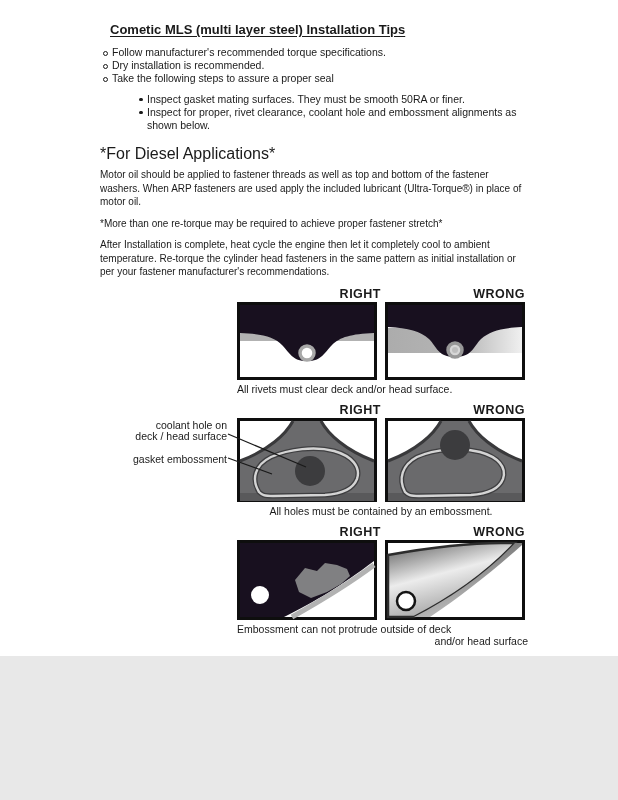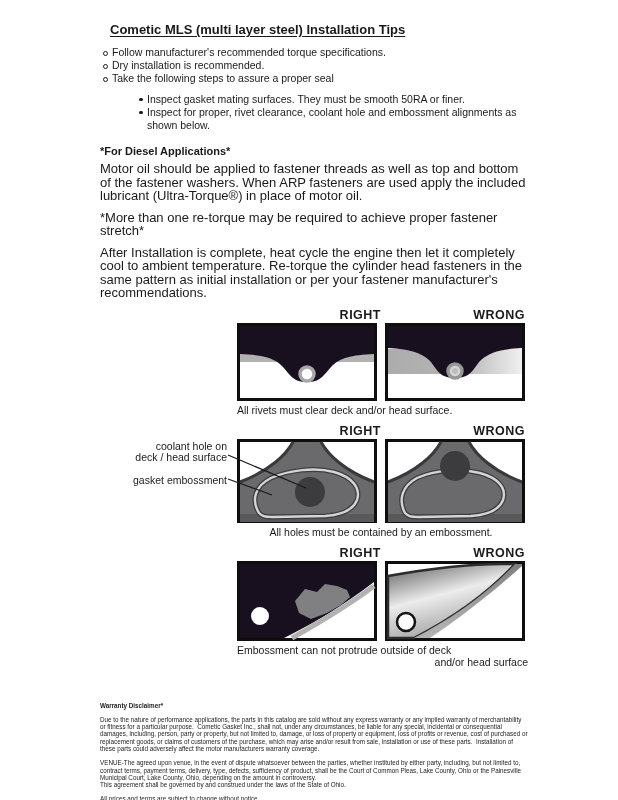--- a/index.html
+++ b/index.html
@@ -1,36 +1,36 @@
 <!DOCTYPE html>
 <html><head>
 <meta charset="utf-8">
 <style>
   html,body { margin:0; padding:0; background:#e8e8e8; }
   .page {
-    position:relative; width:618px; height:800px; margin:0 auto;
+    position:relative; width:618px; height:656px; margin:0 auto;
     background:#ffffff; overflow:hidden;
     font-family:"Liberation Sans", sans-serif; color:#1a1a1a;
   }
   .content { padding:22px 90px 0 100px; }
 
   h1.title { font-size:13px; font-weight:bold; margin:0 0 9px 10px;
     text-decoration:underline; text-underline-offset:2px; }
 
   ul.tips { list-style:none; margin:0; padding:0 0 0 3px; font-size:10.5px; line-height:13px; }
   li.tip { position:relative; padding-left:9px; }
   li.tip::before { content:""; position:absolute; left:0; top:4.6px; width:3.2px; height:3.2px;
     border:1px solid #1a1a1a; border-radius:50%; }
   ul.subtips { list-style:none; margin:8px; padding:0 0 0 19px; }
   li.sub { position:relative; padding-left:8px; }
   li.sub::before { content:""; position:absolute; left:0; top:4.8px; width:3.6px; height:3.6px;
     background:#1a1a1a; border-radius:50%; }
 
-  h2.section { font-size:11px; font-weight:bold; margin:13px 0 5px 0; }
-  p.body { font-size:13px; line-height:13.5px; margin:0; white-space:pre-wrap; }
+  h2.section { font-size:16px; font-weight:normal; margin:13px 0 5px 0; }
+  p.body { font-size:10px; line-height:13.5px; margin:0; white-space:pre-wrap; }
   p.body.sp { margin-top:8px; }
 
   .dgroup { margin-top:9px; }
   .dlabels { display:flex; width:288px; margin-left:137px; font-weight:bold; font-size:12.5px; line-height:13px; }
   .dlabels span { flex:1; text-align:right; letter-spacing:0.5px; }
   .dpanels { display:flex; gap:8px; margin-left:137px; margin-top:1px; }
   svg.panel { display:block; }
   .dcaption { font-size:10.5px; line-height:12px; margin-left:137px; margin-top:3px; }
   .dcaption.center { width:288px; text-align:center; }
 

